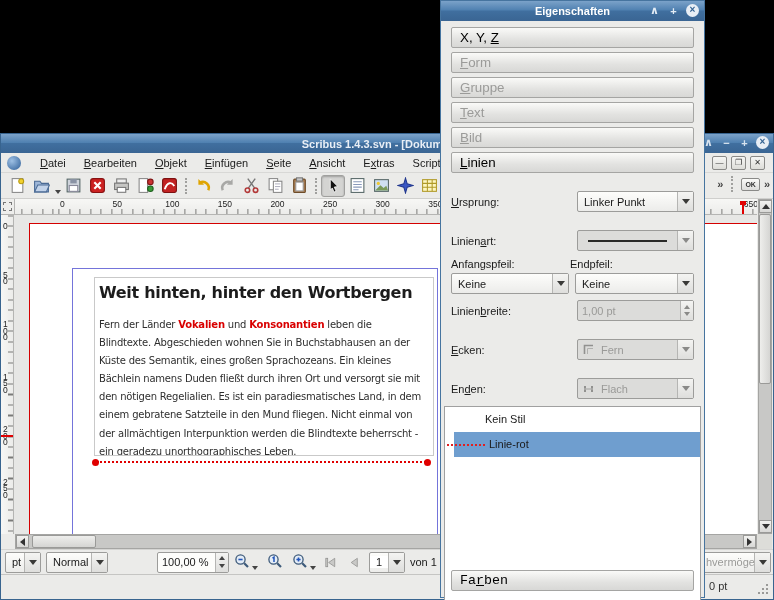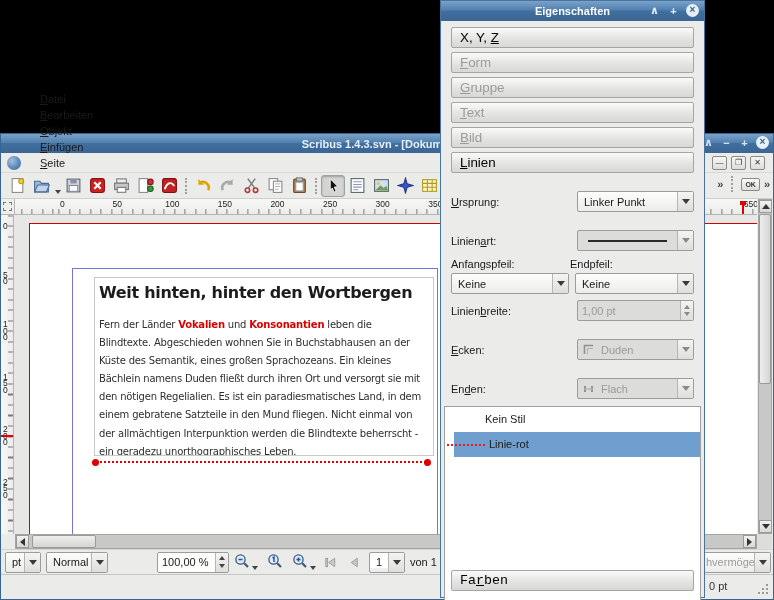--- a/index.html
+++ b/index.html
@@ -130,21 +130,21 @@
     <span class="wbtns">
       <span class="wbtn">∧</span>
       <span class="wbtn">−</span>
       <span class="wbtn">+</span>
       <span class="wbtn circ">×</span>
     </span>
   </div>
 
   <div class="menubar">
     <span class="applogo"></span>
-    <span id="menus" style="display:flex;flex-direction:column;">
+    <span id="menus" style="display:flex;">
         <span class="menu-item"><u>D</u>atei</span>
         <span class="menu-item"><u>B</u>earbeiten</span>
         <span class="menu-item"><u>O</u>bjekt</span>
         <span class="menu-item"><u>E</u>infügen</span>
         <span class="menu-item"><u>S</u>eite</span>
         <span class="menu-item"><u>A</u>nsicht</span>
         <span class="menu-item">E<u>x</u>tras</span>
         <span class="menu-item">Script</span>
         <span class="menu-item"><u>F</u>enster</span>
       </span>
@@ -490,21 +490,21 @@
       </span>
     </div>
 
     <div class="prow">
       <span class="plabel"><u>E</u>cken:</span>
       <span class="combo dis w117">
         <svg class="jicon" viewBox="0 0 13 13">
             <path d="M2.5 11 V2.5 H11" fill="none" stroke="#6a6a68" stroke-width="1.6"></path>
             <path d="M5.5 11 V5.5 H11" fill="none" stroke="#9a9a98" stroke-width="1"></path>
           </svg>
-        <span class="cval">Duden</span>
+        <span class="cval">Fern</span>
         <span class="carw">
             <i class="tri"></i>
           </span>
       </span>
     </div>
 
     <div class="prow">
       <span class="plabel">En<u>d</u>en:</span>
       <span class="combo dis w117">
         <svg class="jicon" viewBox="0 0 13 13">

